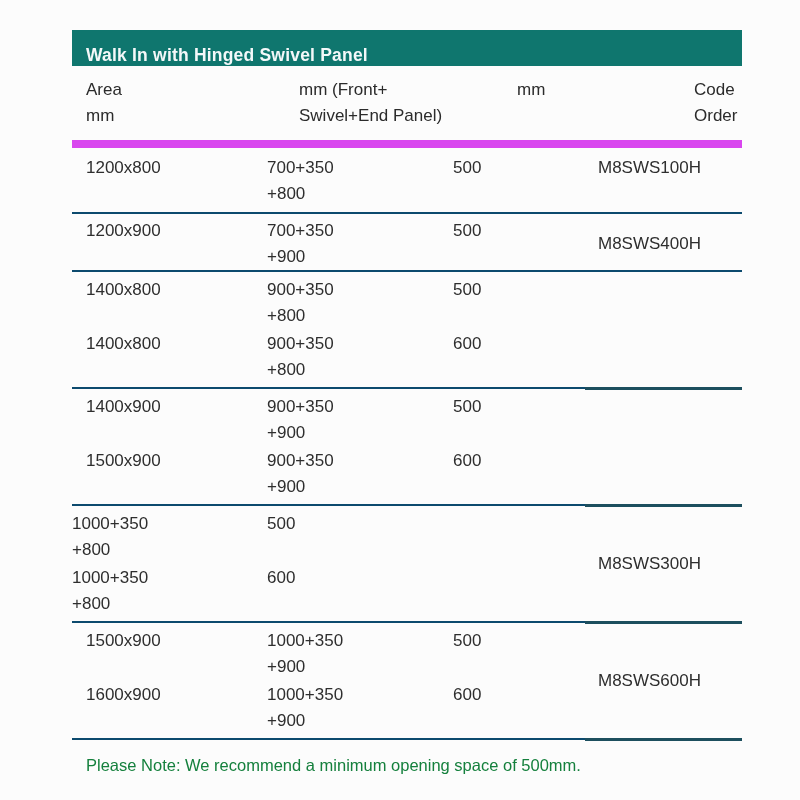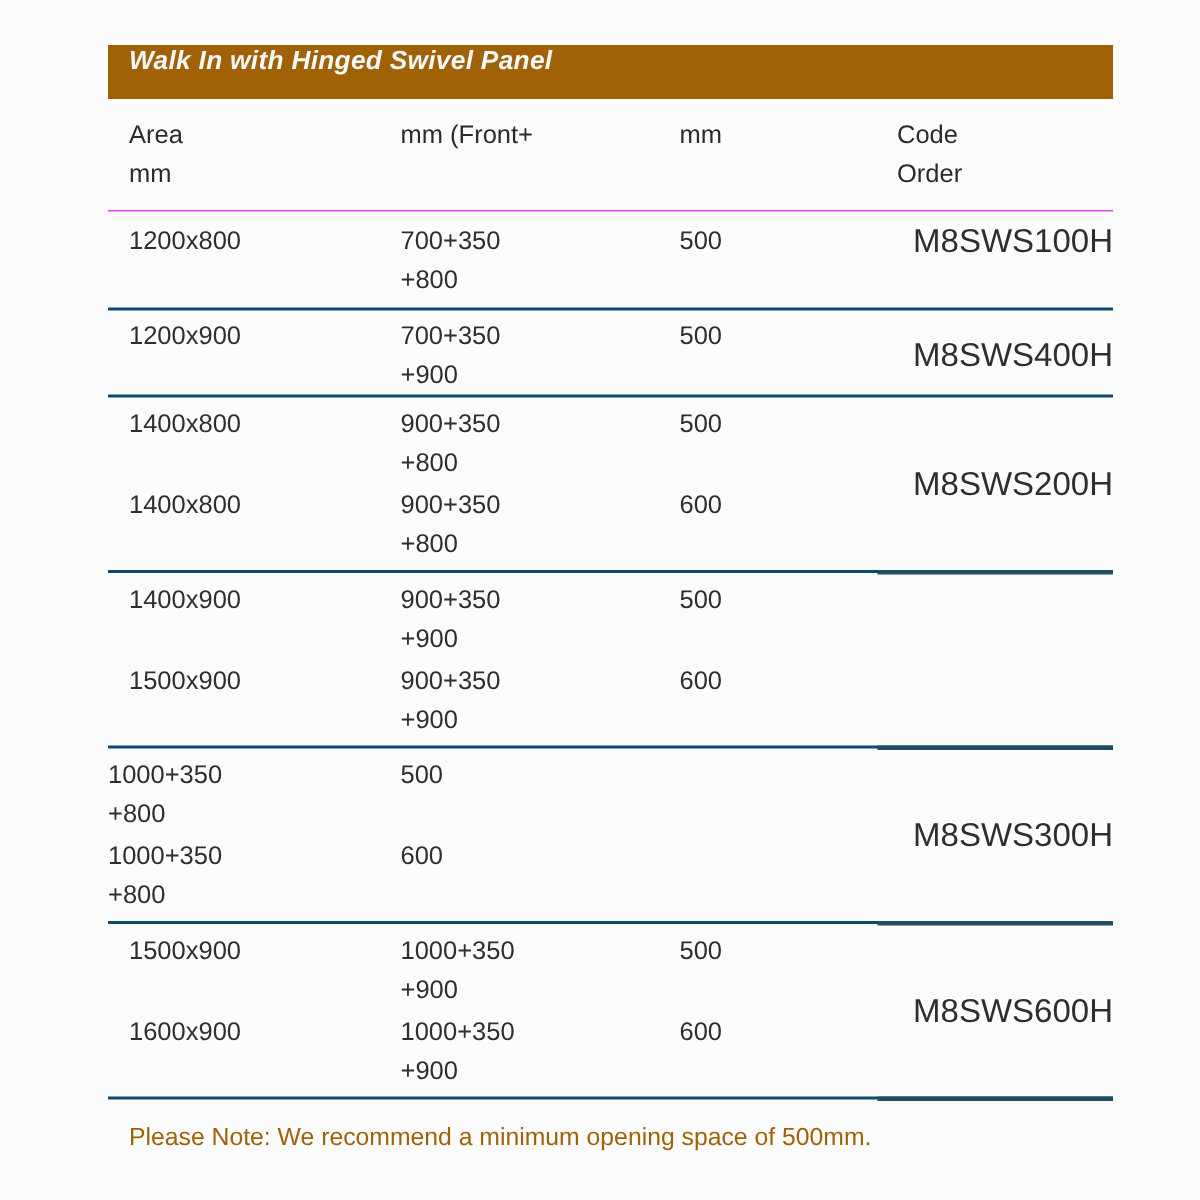--- a/index.html
+++ b/index.html
@@ -11,95 +11,95 @@
     font-family: "Liberation Sans", "DejaVu Sans", sans-serif;
     color: #2e2e2e;
     -webkit-font-smoothing: antialiased;
   }
   .page {
     position: relative;
     width: 670px;
     margin: 30px 58px 0 72px;
   }
   .title-bar {
-    background: #a16207;
+    background: #0f766e;
     height: 36px;
     display: flex;
-    align-items: flex-start;
+    align-items: flex-end;
     padding-left: 14px;
     box-sizing: border-box;
-    font-style: italic;
   }
   .title-bar span {
     color: #f4f8f9;
     font-size: 17.5px;
     font-weight: 600;
     letter-spacing: 0.2px;
   }
   .grid {
     display: grid;
     grid-template-columns: 195px 186px 145px 144px;
   }
   .c { font-size: 17px; line-height: 26px; }
   .c1 { padding-left: 14px; box-sizing: border-box; }
   .head-row {
     padding: 11px 0 11px;
-    border-bottom: 1px solid #d946ef;
+    border-bottom: 8px solid #d946ef;
+    gap: 32px;
   }
   .head-row .c { font-weight: 500; color: #2b2b2b; }
   .group {
     position: relative;
     border-bottom: 2px solid #0c4a6e;
     padding: 5px 0 4px;
   }
   .group.single1 { padding: 7px 0 5px; }
   .group.single2 { padding: 4px 0 0; }
   .r1 { grid-row: 1; }
   .r2 { grid-row: 2; }
   .r1.gap { margin-bottom: 2px; }
   .code {
     grid-column: 4;
     grid-row: 1 / span 2;
     align-self: center;
-    font-size: 22px;
-    text-align: right;
+    font-size: 17px;
   }
   .code.top { align-self: start; }
   .group.merged::after {
     content: "";
     position: absolute;
     right: 0;
     bottom: -2.5px;
     width: 157px;
     height: 3px;
     background: #1d4f5e;
   }
   .note {
     margin-top: 16px;
     padding-left: 14px;
     font-size: 16.5px;
-    color: #a16207;
+    color: #15803d;
   }
 </style>
 </head>
 <body>
 
 <div class="page">
 
   <div class="title-bar">
     <span>Walk In with Hinged Swivel Panel</span>
   </div>
 
   <div class="head-row grid">
     <div class="c c1">
       <div>Area</div>
       <div>mm</div>
     </div>
     <div class="c">
       <div>mm (Front+</div>
+      <div>Swivel+End Panel)</div>
     </div>
     <div class="c">
       <div>mm</div>
     </div>
     <div class="c">
       <div>Code</div>
       <div>Order</div>
     </div>
   </div>
 
@@ -134,21 +134,20 @@
         <div>900+350</div>
         <div>+800</div>
       </div>
       <div class="c r1">500</div>
       <div class="c c1 r2">1400x800</div>
       <div class="c r2">
         <div>900+350</div>
         <div>+800</div>
       </div>
       <div class="c r2">600</div>
-      <div class="c code">M8SWS200H</div>
     </div>
   </div>
 
   <div class="group merged">
     <div class="grid">
       <div class="c c1 r1">1400x900</div>
       <div class="c r1 gap">
         <div>900+350</div>
         <div>+900</div>
       </div>

